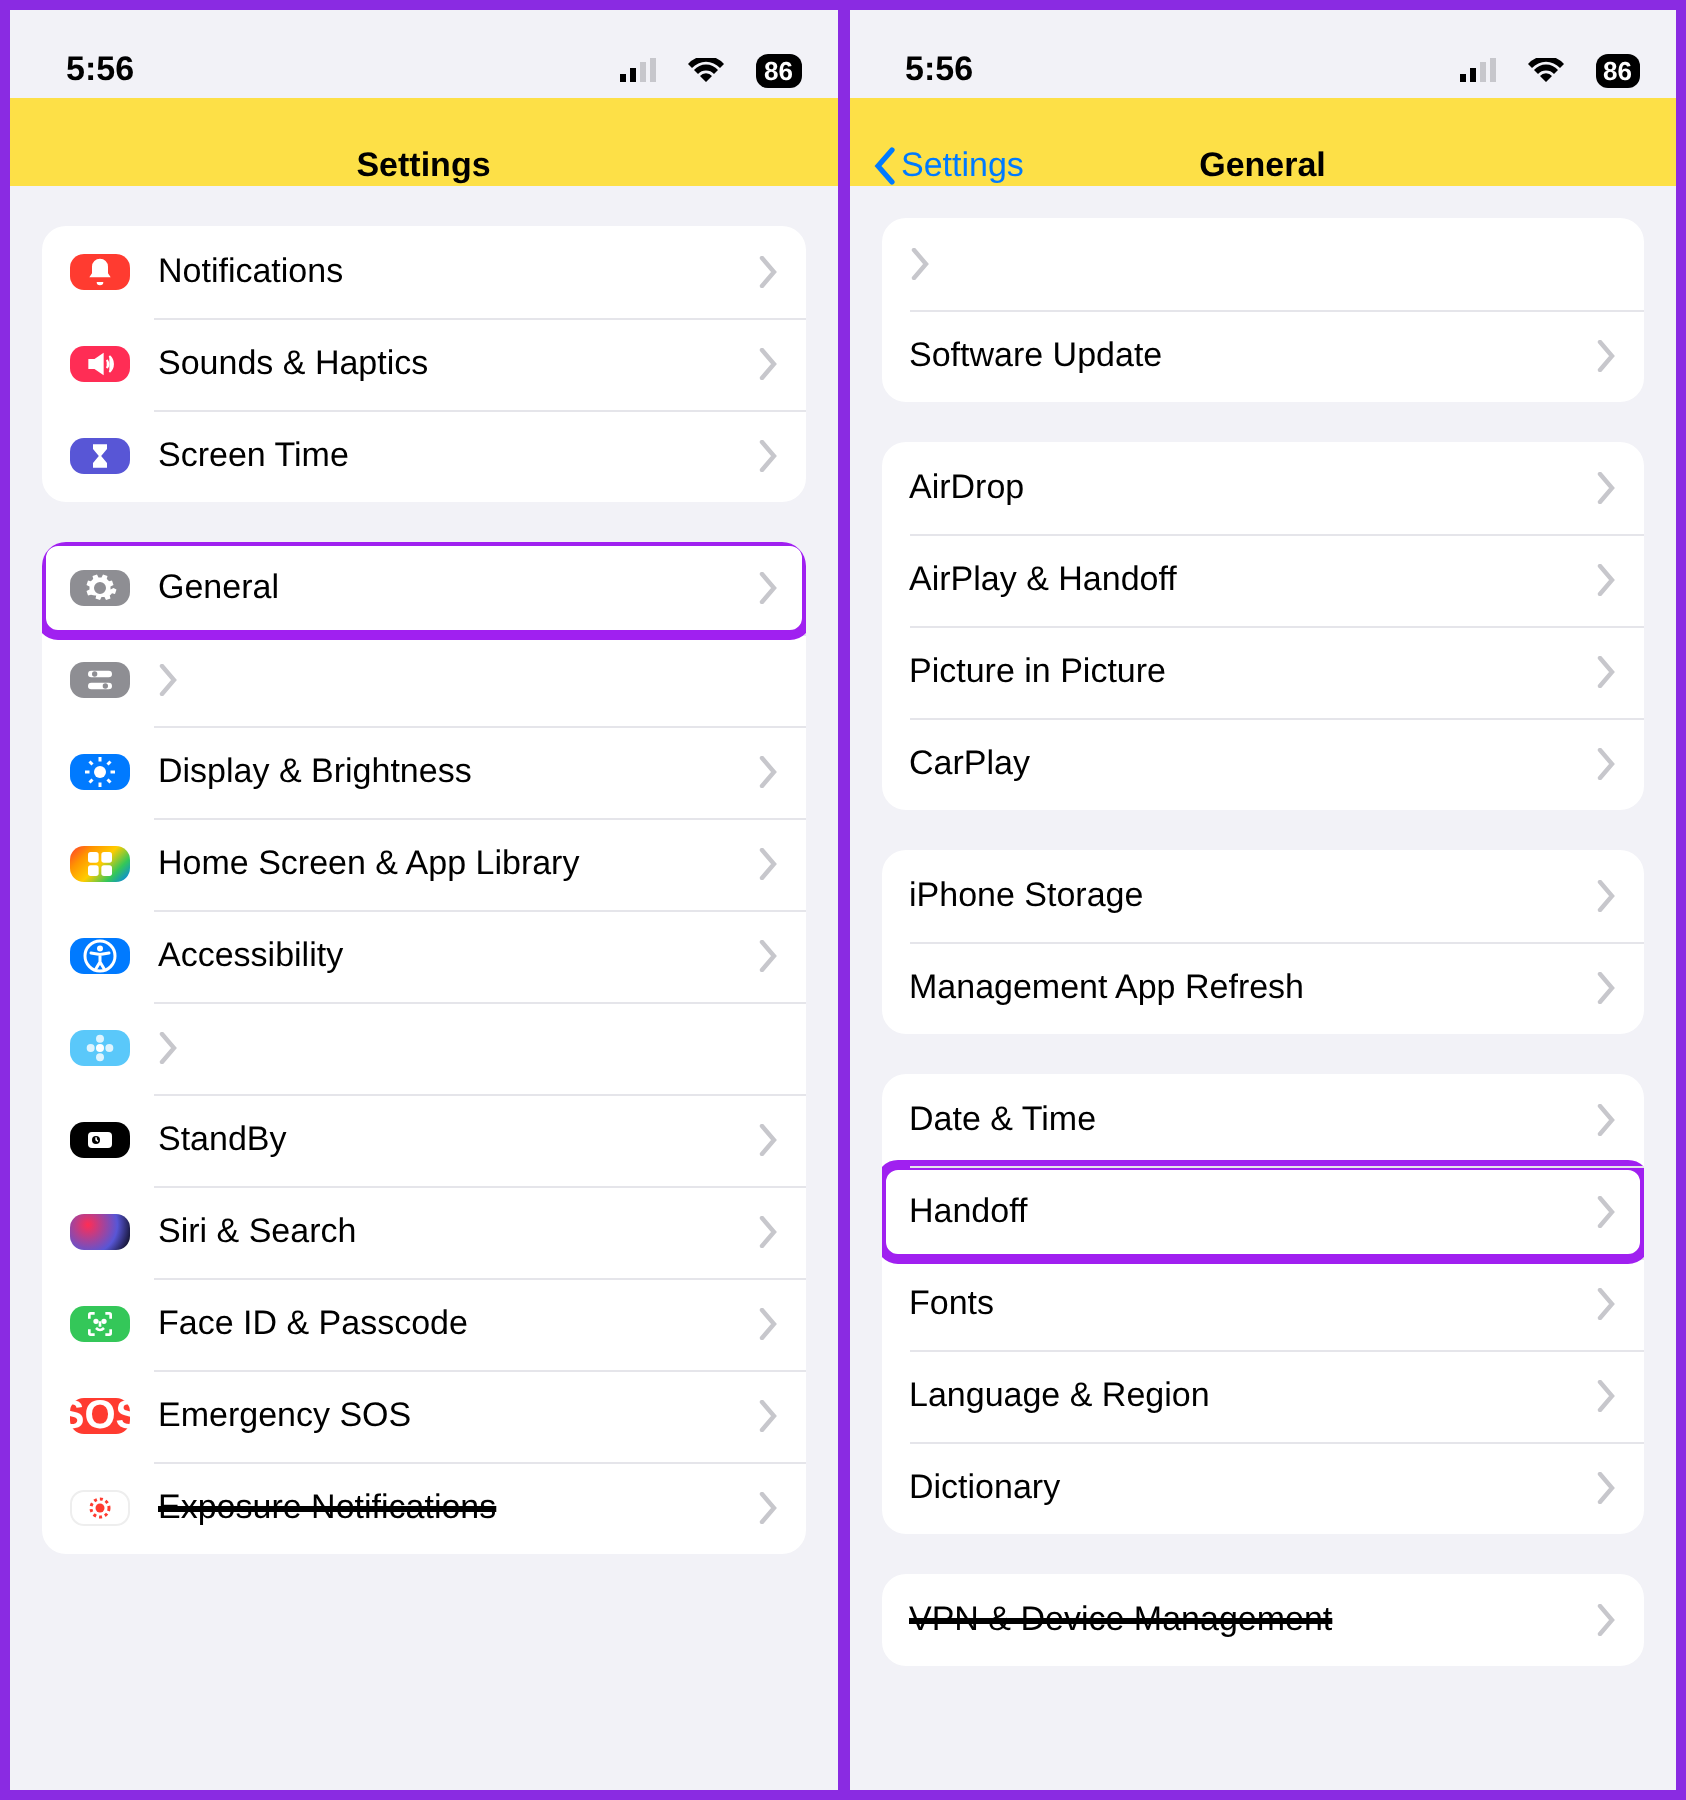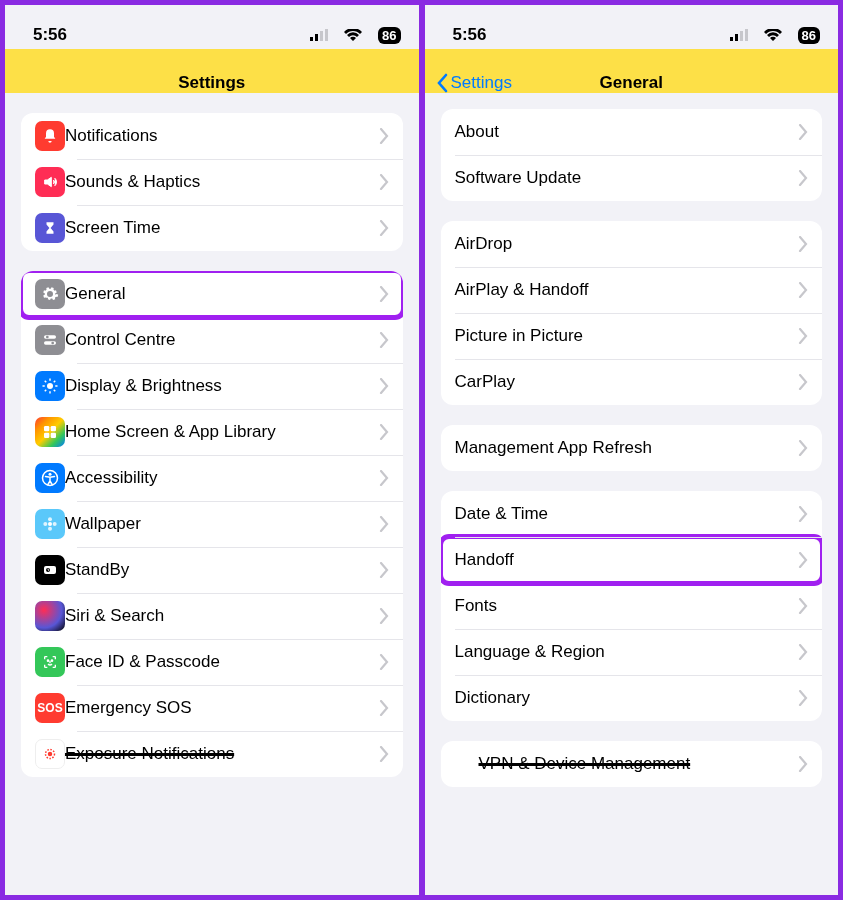--- a/index.html
+++ b/index.html
@@ -108,28 +108,29 @@
     position: absolute;
     top: 0;
     left: 56px;
     right: 0;
     height: 1px;
     background: #e5e5ea;
   }
   .row.no-icon + .row.no-icon::before { left: 14px; }
   .row .icon {
     width: 30px;
-    height: 30px;
+    height: 18px;
     border-radius: 7px;
+    margin-right: 14px;
     display: flex;
     align-items: center;
     justify-content: center;
     flex-shrink: 0;
     color: #fff;
-    font-size: 12px;
+    font-size: 20px;
   }
   .row .label { flex: 1; }
   .row .chev {
     color: #c7c7cc;
     flex-shrink: 0;
   }
   .row .chev svg { width: 10px; height: 16px; display: block; }
 
   .toggle {
     width: 50px;
@@ -265,21 +266,20 @@
         </div>
         <div class="row">
           <span class="icon c-gray">
               <svg width="16" height="16" viewBox="0 0 24 24" fill="#fff">
                 <rect x="3" y="5" width="18" height="5" rx="2.5"></rect>
                 <rect x="3" y="14" width="18" height="5" rx="2.5"></rect>
                 <circle cx="8" cy="7.5" r="2" fill="#8e8e93"></circle>
                 <circle cx="16" cy="16.5" r="2" fill="#8e8e93"></circle>
               </svg>
             </span>
-          <span class="label">Control Centre</span>
           <span class="chev">
               <svg viewBox="0 0 10 16">
                 <path d="M2 1l6 7-6 7" stroke="#c7c7cc" stroke-width="2.2" fill="none" stroke-linecap="round"></path>
               </svg>
             </span>
         </div>
         <div class="row">
           <span class="icon c-blue">
               <svg width="18" height="18" viewBox="0 0 24 24" fill="#fff">
                 <circle cx="12" cy="12" r="4"></circle>
@@ -336,21 +336,20 @@
         <div class="row">
           <span class="icon c-wall">
               <svg width="16" height="16" viewBox="0 0 24 24" fill="#fff">
                 <circle cx="12" cy="12" r="3"></circle>
                 <circle cx="12" cy="5" r="3" opacity="0.8"></circle>
                 <circle cx="12" cy="19" r="3" opacity="0.8"></circle>
                 <circle cx="5" cy="12" r="3" opacity="0.8"></circle>
                 <circle cx="19" cy="12" r="3" opacity="0.8"></circle>
               </svg>
             </span>
-          <span class="label">Wallpaper</span>
           <span class="chev">
               <svg viewBox="0 0 10 16">
                 <path d="M2 1l6 7-6 7" stroke="#c7c7cc" stroke-width="2.2" fill="none" stroke-linecap="round"></path>
               </svg>
             </span>
         </div>
         <div class="row">
           <span class="icon c-black">
               <svg width="16" height="16" viewBox="0 0 24 24" fill="#fff">
                 <rect x="3" y="6" width="18" height="12" rx="3" fill="#fff"></rect>
@@ -446,21 +445,20 @@
           </svg>
         <span>Settings</span>
       </span>
       <span>General</span>
     </div>
 
     <div class="scroll">
 
       <div class="group" style="margin-top:16px;">
         <div class="row no-icon">
-          <span class="label">About</span>
           <span class="chev">
               <svg viewBox="0 0 10 16">
                 <path d="M2 1l6 7-6 7" stroke="#c7c7cc" stroke-width="2.2" fill="none" stroke-linecap="round"></path>
               </svg>
             </span>
         </div>
         <div class="row no-icon">
           <span class="label">Software Update</span>
           <span class="chev">
               <svg viewBox="0 0 10 16">
@@ -499,20 +497,28 @@
           <span class="label">CarPlay</span>
           <span class="chev">
               <svg viewBox="0 0 10 16">
                 <path d="M2 1l6 7-6 7" stroke="#c7c7cc" stroke-width="2.2" fill="none" stroke-linecap="round"></path>
               </svg>
             </span>
         </div>
       </div>
 
       <div class="group">
+        <div class="row no-icon">
+          <span class="label">iPhone Storage</span>
+          <span class="chev">
+              <svg viewBox="0 0 10 16">
+                <path d="M2 1l6 7-6 7" stroke="#c7c7cc" stroke-width="2.2" fill="none" stroke-linecap="round"></path>
+              </svg>
+            </span>
+        </div>
         <div class="row no-icon">
           <span class="label">Management App Refresh</span>
           <span class="chev">
               <svg viewBox="0 0 10 16">
                 <path d="M2 1l6 7-6 7" stroke="#c7c7cc" stroke-width="2.2" fill="none" stroke-linecap="round"></path>
               </svg>
             </span>
         </div>
       </div>
 
@@ -554,21 +560,21 @@
           <span class="chev">
               <svg viewBox="0 0 10 16">
                 <path d="M2 1l6 7-6 7" stroke="#c7c7cc" stroke-width="2.2" fill="none" stroke-linecap="round"></path>
               </svg>
             </span>
         </div>
       </div>
 
       <div class="group">
         <div class="row no-icon">
-          <span class="label" style="text-decoration:line-through;text-decoration-thickness:3px;margin-left:24px;">VPN &amp; Device Management</span>
+          <span class="label" style="text-decoration:line-through;text-decoration-thickness:3px;">VPN &amp; Device Management</span>
           <span class="chev">
               <svg viewBox="0 0 10 16">
                 <path d="M2 1l6 7-6 7" stroke="#c7c7cc" stroke-width="2.2" fill="none" stroke-linecap="round"></path>
               </svg>
             </span>
         </div>
       </div>
 
     </div>
   </div>

